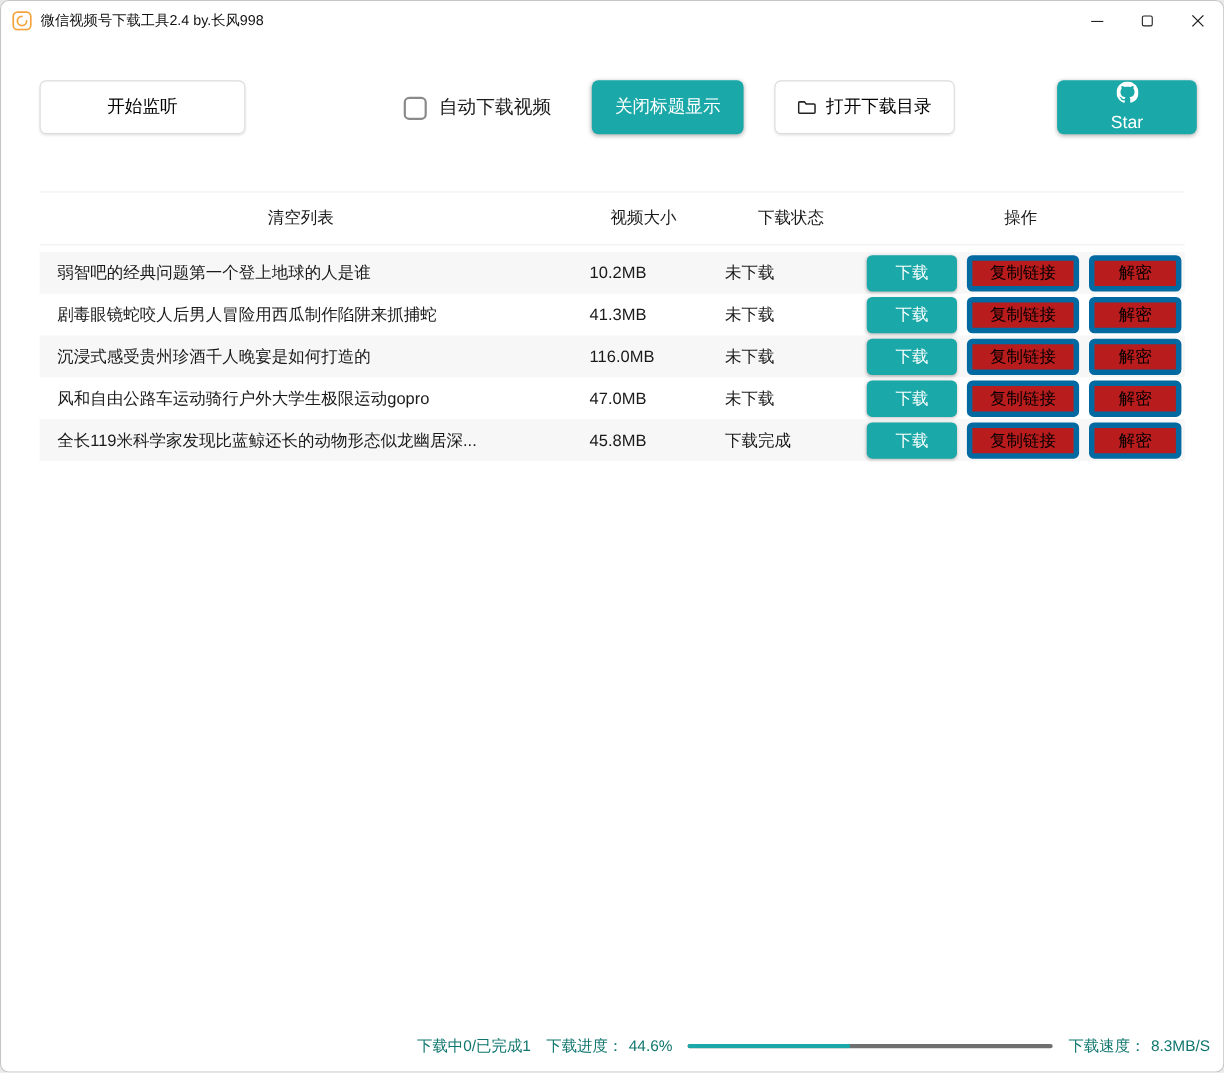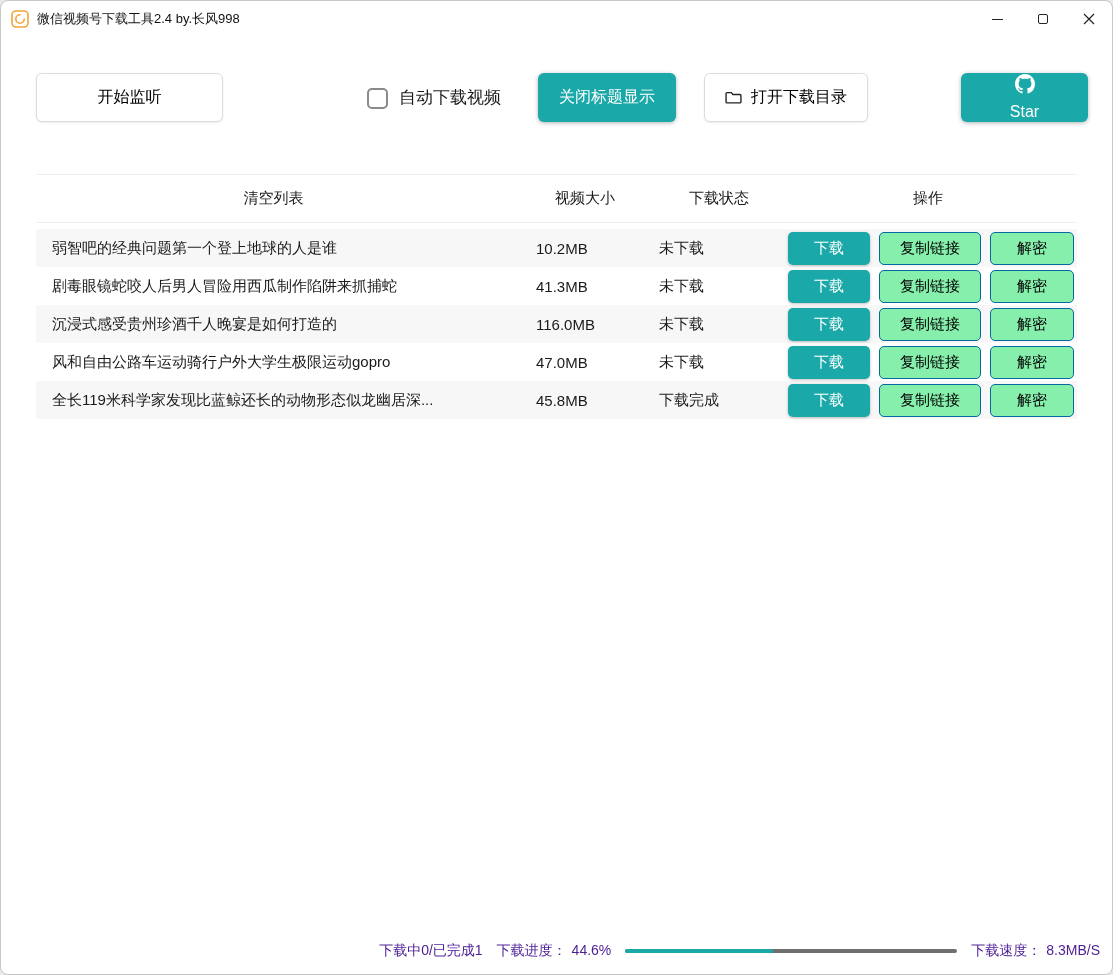--- a/index.html
+++ b/index.html
@@ -66,29 +66,29 @@
   .tbody .row:nth-child(odd) { background:#f7f7f7; }
   .cell.col-title { padding-left:16px; text-align:left; white-space:nowrap; overflow:hidden; }
   .cell.col-size { padding-left:25px; text-align:left; }
   .cell.col-status { text-align:left; }
   .cell.col-action { display:flex; align-items:center; gap:9px; padding-left:9px; }
   .act {
     height:33px; border-radius:5px; font-size:15px; cursor:pointer; font-family:inherit;
     display:inline-flex; align-items:center; justify-content:center;
   }
   .act.teal { background:var(--accent); color:#fff; border:none; width:82px; box-shadow:0 1px 3px rgba(0,0,0,.25); }
-  .act.outline { background:#86efac; border:1px solid #0369a1; color:#000; }
+  .act.outline { background:#b91c1c; border:5px solid #0369a1; color:#000; }
   .act-copy { width:102px; }
   .act-decrypt { width:84px; }
 
   
   .statusbar {
     position:absolute; left:0; right:0; bottom:0; height:46px;
     display:flex; align-items:center; justify-content:flex-end;
-    padding:0 12px; gap:14px; font-size:14px; color:#4c1d95;
+    padding:0 12px; gap:14px; font-size:14px; color:#0f766e;
   }
   .status-pair { display:inline-flex; gap:5px; white-space:nowrap; }
   .progress { width:332px; height:4px; border-radius:2px; background:#6f6f6f; overflow:hidden; }
   .progress-fill { height:100%; background:var(--accent); border-radius:2px; width:0; }
 </style>
 </head>
 <body>
 
 <div class="window">
 

